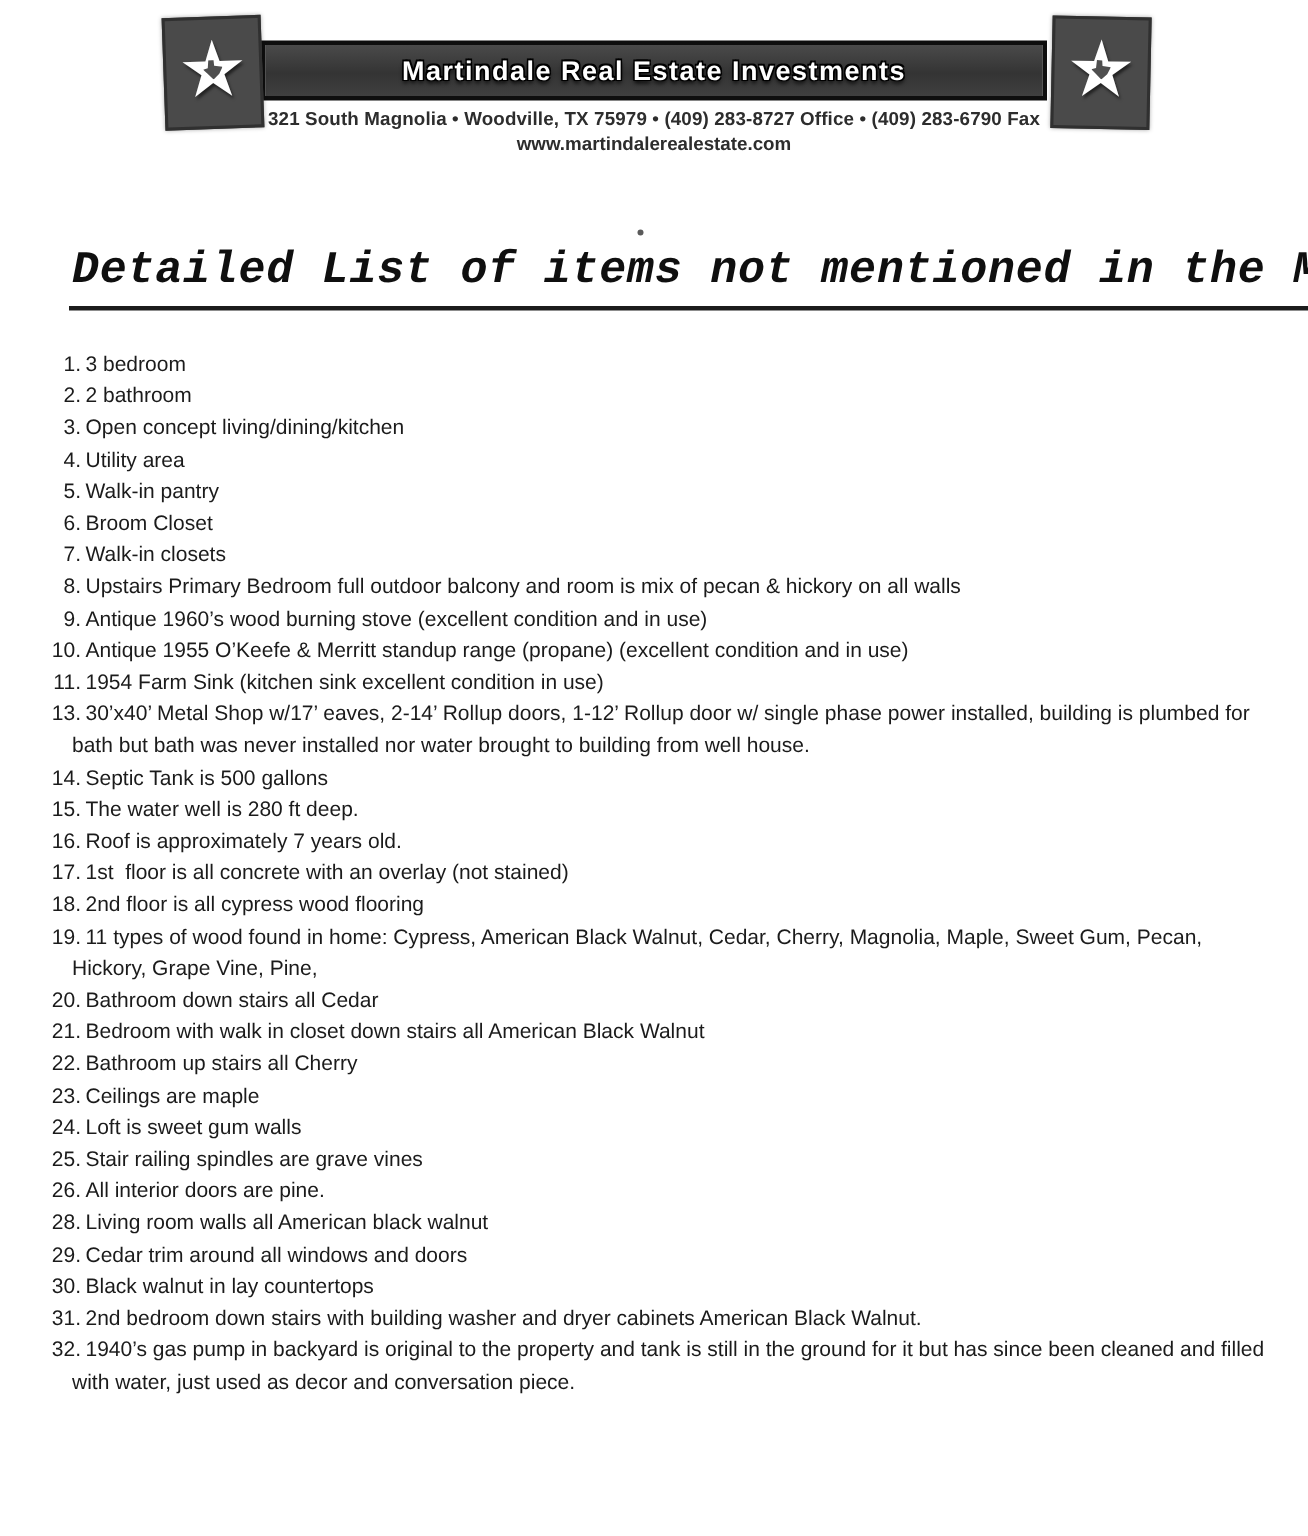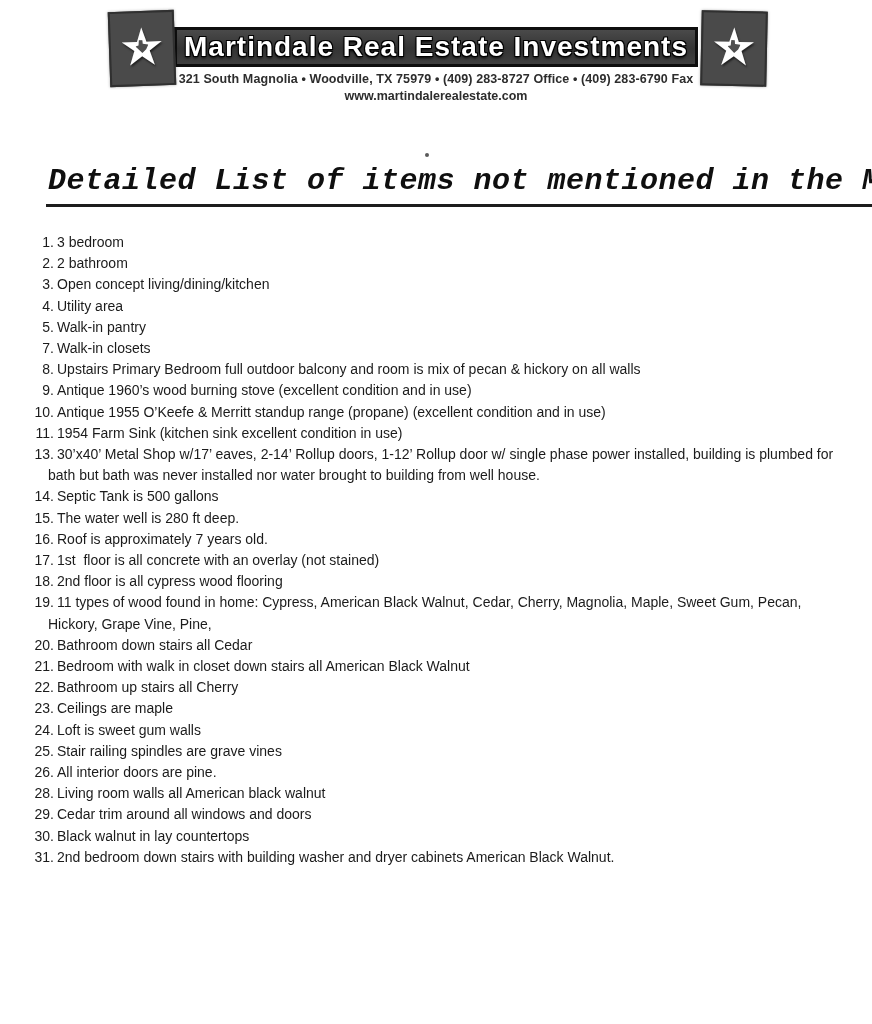--- a/index.html
+++ b/index.html
@@ -41,21 +41,21 @@
     margin: 0 auto; width: 524px; text-align: center;
     padding-top: 27px; white-space: nowrap;
   }
   .banner {
     height: 34px;
     background: linear-gradient(180deg, #4a4a4a 0%, #343434 55%, #3f3f3f 100%);
     border: 3px solid #0e0e0e;
     display: flex; align-items: center; justify-content: center;
   }
   .banner-text {
-    font-size: 28px; font-weight: bold; color: #ffffff;
+    font-size: 18px; font-weight: bold; color: #ffffff;
     letter-spacing: 1px;
     text-shadow: -1px -1px 0 #000, 1px -1px 0 #000, -1px 1px 0 #000, 1px 1px 0 #000, 0 2px 3px #000;
   }
   .address-line {
     margin-top: 5px;
     font-size: 12.5px; font-weight: 700; color: #2d2d2d; letter-spacing: 0.1px;
   }
   .website-line {
     margin-top: 3px;
     font-size: 12.5px; font-weight: 700; color: #2d2d2d;
@@ -120,20 +120,21 @@
   <div class="title-wrap">
     <h1 class="doc-title" style="margin:0;">Detailed List of items not mentioned in the MLS...</h1>
   </div>
 
   <div class="items-list">
       <div class="item"><span class="num">1.</span><span class="txt">3 bedroom</span></div>
       <div class="item"><span class="num">2.</span><span class="txt">2 bathroom</span></div>
       <div class="item"><span class="num">3.</span><span class="txt">Open concept living/dining/kitchen</span></div>
       <div class="item"><span class="num">4.</span><span class="txt">Utility area</span></div>
       <div class="item"><span class="num">5.</span><span class="txt">Walk-in pantry</span></div>
+      <div class="item"><span class="num">6.</span><span class="txt">Broom Closet</span></div>
       <div class="item"><span class="num">7.</span><span class="txt">Walk-in closets</span></div>
       <div class="item"><span class="num">8.</span><span class="txt">Upstairs Primary Bedroom full outdoor balcony and room is mix of pecan &amp; hickory on all walls</span></div>
       <div class="item"><span class="num">9.</span><span class="txt">Antique 1960’s wood burning stove (excellent condition and in use)</span></div>
       <div class="item"><span class="num">10.</span><span class="txt">Antique 1955 O’Keefe &amp; Merritt standup range (propane) (excellent condition and in use)</span></div>
       <div class="item"><span class="num">11.</span><span class="txt">1954 Farm Sink (kitchen sink excellent condition in use)</span></div>
       <div class="item"><span class="num">13.</span><span class="txt">30’x40’ Metal Shop w/17’ eaves, 2-14’ Rollup doors, 1-12’ Rollup door w/ single phase power installed, building is plumbed for bath but bath was never installed nor water brought to building from well house.</span></div>
       <div class="item"><span class="num">14.</span><span class="txt">Septic Tank is 500 gallons</span></div>
       <div class="item"><span class="num">15.</span><span class="txt">The water well is 280 ft deep.</span></div>
       <div class="item"><span class="num">16.</span><span class="txt">Roof is approximately 7 years old.</span></div>
       <div class="item"><span class="num">17.</span><span class="txt">1st  floor is all concrete with an overlay (not stained)</span></div>
@@ -143,15 +144,16 @@
       <div class="item"><span class="num">21.</span><span class="txt">Bedroom with walk in closet down stairs all American Black Walnut</span></div>
       <div class="item"><span class="num">22.</span><span class="txt">Bathroom up stairs all Cherry</span></div>
       <div class="item"><span class="num">23.</span><span class="txt">Ceilings are maple</span></div>
       <div class="item"><span class="num">24.</span><span class="txt">Loft is sweet gum walls</span></div>
       <div class="item"><span class="num">25.</span><span class="txt">Stair railing spindles are grave vines</span></div>
       <div class="item"><span class="num">26.</span><span class="txt">All interior doors are pine.</span></div>
       <div class="item"><span class="num">28.</span><span class="txt">Living room walls all American black walnut</span></div>
       <div class="item"><span class="num">29.</span><span class="txt">Cedar trim around all windows and doors</span></div>
       <div class="item"><span class="num">30.</span><span class="txt">Black walnut in lay countertops</span></div>
       <div class="item"><span class="num">31.</span><span class="txt">2nd bedroom down stairs with building washer and dryer cabinets American Black Walnut.</span></div>
+      <div class="item"><span class="num">32.</span><span class="txt">1940’s gas pump in backyard is original to the property and tank is still in the ground for it but has since been cleaned and filled with water, just used as decor and conversation piece.</span></div>
     </div>
 
 </div>
 
 </body></html>

